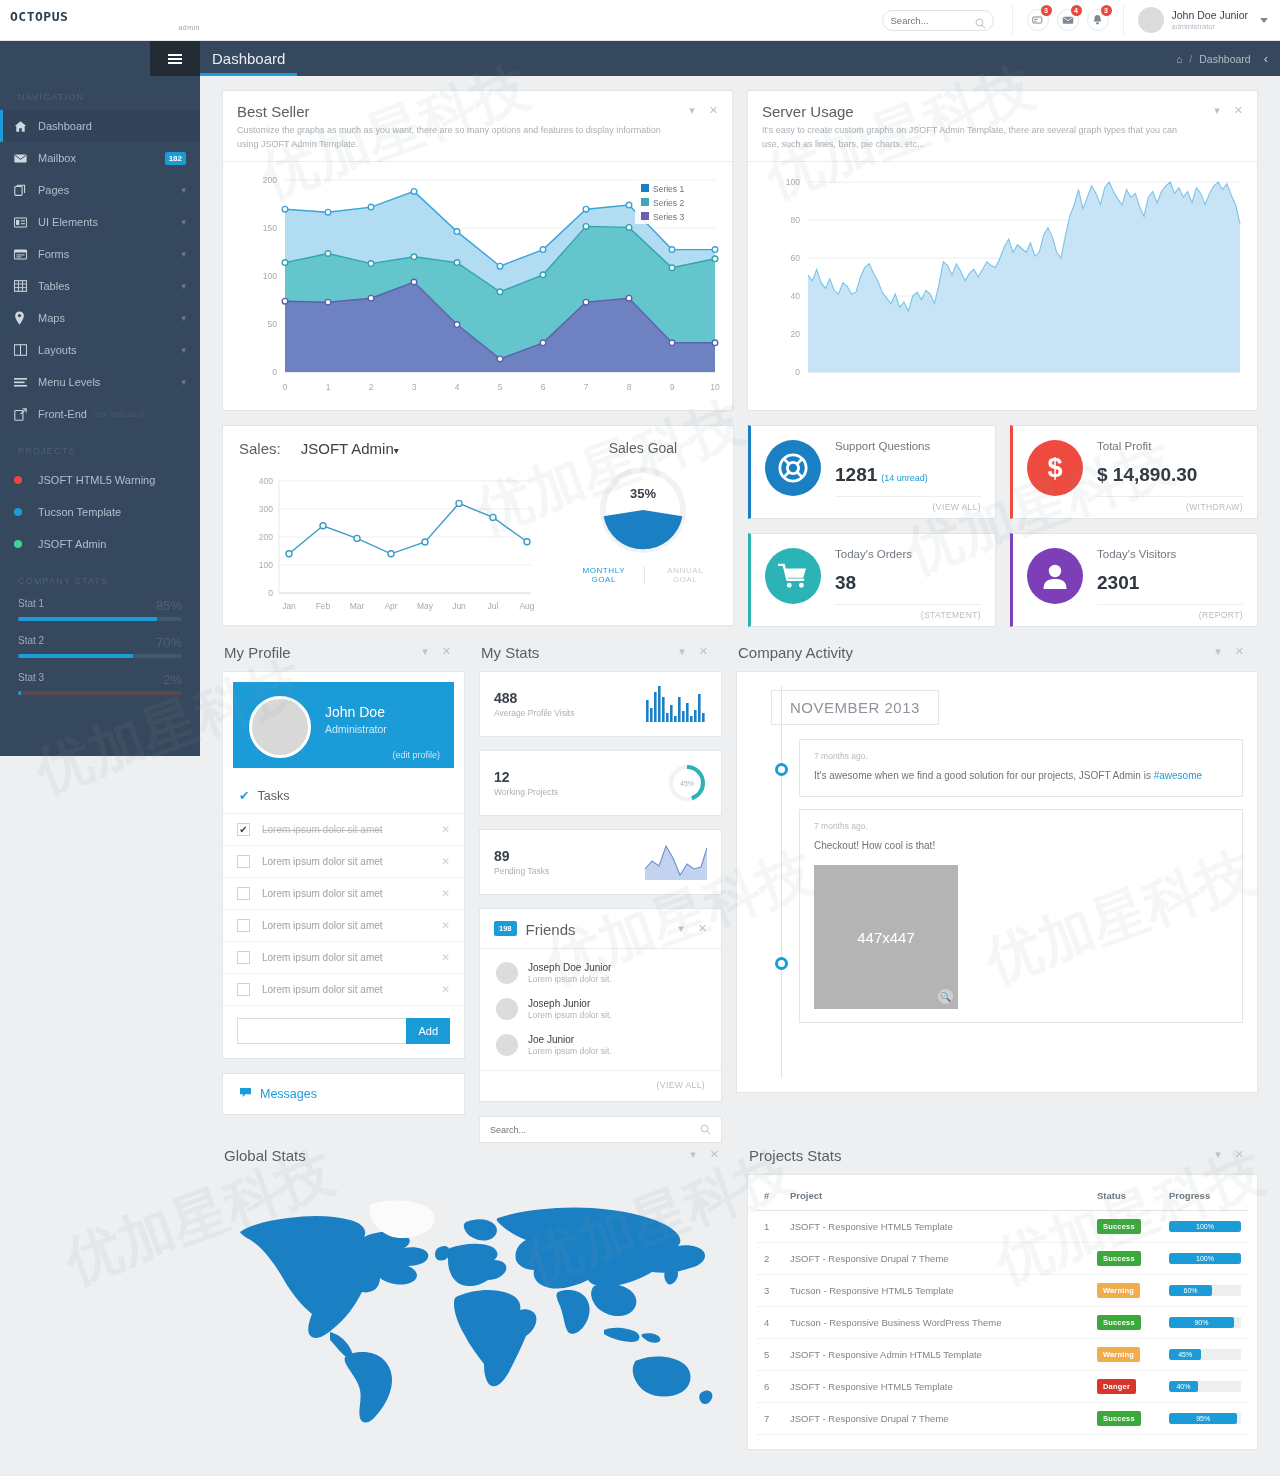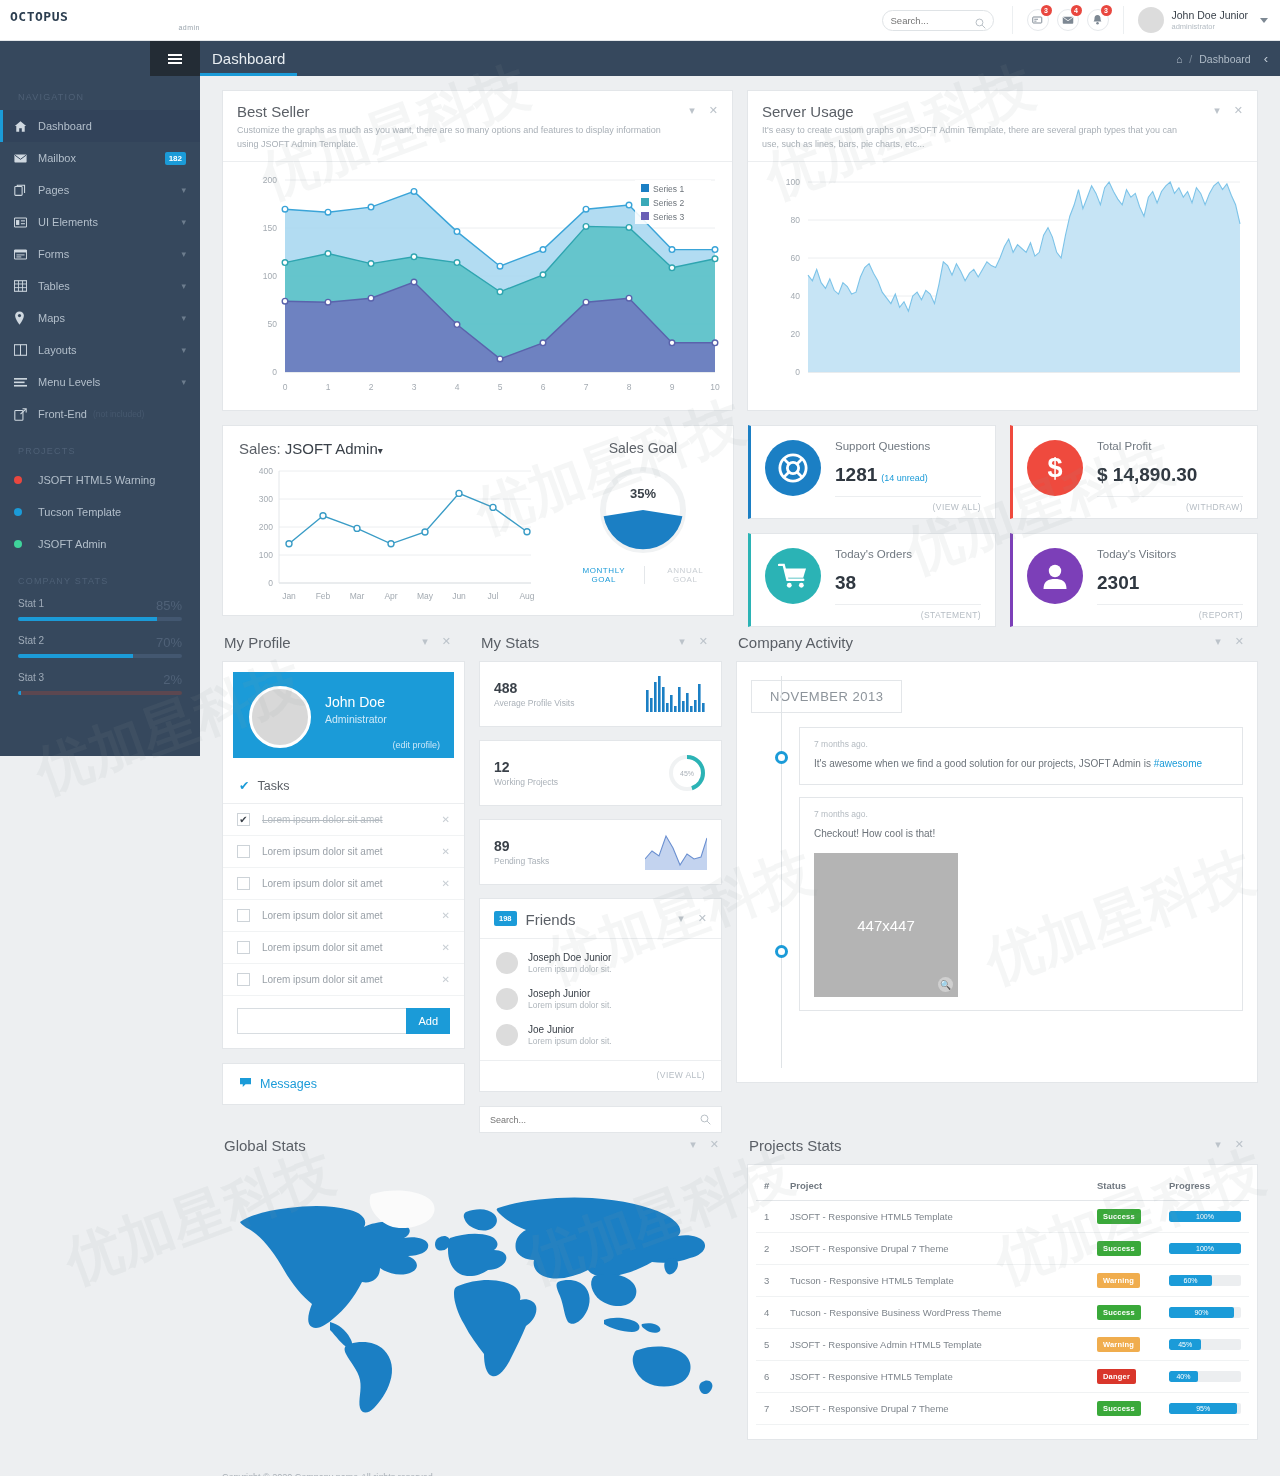--- a/index.html
+++ b/index.html
@@ -104,21 +104,21 @@
   .row2 { display: flex; gap: 14px; align-items: flex-start; }
   .col { min-width: 0; }
 
   
   .chart-area { padding: 10px 12px 8px 12px; }
   .axis-lbl { font-size: 8.5px; fill: #a4abb2; font-family: "Liberation Sans", sans-serif; }
 
   
   .sales-wrap { display: flex; }
   .sales-left { flex: 1; padding: 14px 14px 8px 16px; }
-  .sales-hdr { display: flex; align-items: baseline; gap: 4px; margin-bottom: 6px; }
+  .sales-hdr { display: flex; align-items: baseline; gap: 20px; margin-bottom: 16px; }
   .sales-lbl { font-size: 15px; color: #5a5f66; }
   .sales-sel { font-size: 15px; color: #3a4149; }
   .goal-box { width: 190px; padding: 14px 10px; text-align: center; }
   .goal-title { font-size: 14px; color: #5a5f66; margin-bottom: 6px; }
   .goal-tabs { display: flex; justify-content: center; gap: 2px; margin-top: 4px; font-size: 8px;
                letter-spacing: .6px; }
   .goal-tab { padding: 0 10px; color: #c9ced3; }
   .goal-tab.on { color: #1b9bd8; border-right: 1px solid #e4e7ea; }
 
   
@@ -178,22 +178,22 @@
   .fr-viewall { text-align: right; font-size: 8.5px; color: #b6bdc4; padding: 9px 16px 11px;
                 border-top: 1px solid #eceef0; margin-top: 7px; letter-spacing: .4px; }
   .fr-search { display: flex; align-items: center; background: #fff; border: 1px solid #e3e6e9;
                height: 27px; padding: 0 10px; position: relative; }
   .fr-search input { border: none; outline: none; flex: 1; font-size: 9px; color: #a9b0b7;
                      font-family:"Liberation Sans",sans-serif; }
 
   
   .tl { position: relative; padding: 18px 14px 20px 14px; min-height: 420px; }
   .tl-line { position: absolute; left: 44px; top: 14px; bottom: 14px; width: 1px; background: #dfe3e6; }
-  .tl-date { display: inline-block; background: #fff; border: 1px solid #e3e6e9;
-             font-size: 13px; color: #8d949b; padding: 8px 18px; letter-spacing: .5px; }
+  .tl-date { margin-left: 20px; display: inline-block; background: #fff; border: 1px solid #e3e6e9;
+             font-size: 15px; color: #8d949b; padding: 8px 18px; letter-spacing: .5px; }
   .tl-item { display: flex; margin-top: 14px; position: relative; align-items: flex-end; }
   .tl-dot { width: 13px; height: 13px; border-radius: 50%; border: 3px solid #1b9bd8;
             background: #fff; position: absolute; left: 24px; top: 24px; }
   .tl-card { margin-left: 48px; flex: 1; border: 1px solid #e3e6e9; background: #fff;
              padding: 11px 14px 13px; }
   .tl-when { font-size: 8.5px; color: #b4bbc1; }
   .tl-body { font-size: 10px; color: #6c737a; margin-top: 7px; line-height: 1.5; }
   .tag { color: #1b9bd8; }
   .ph-img { width: 144px; height: 144px; background: #b4b4b4; margin-top: 12px;
             display: flex; align-items: center; justify-content: center; color: #fff;

